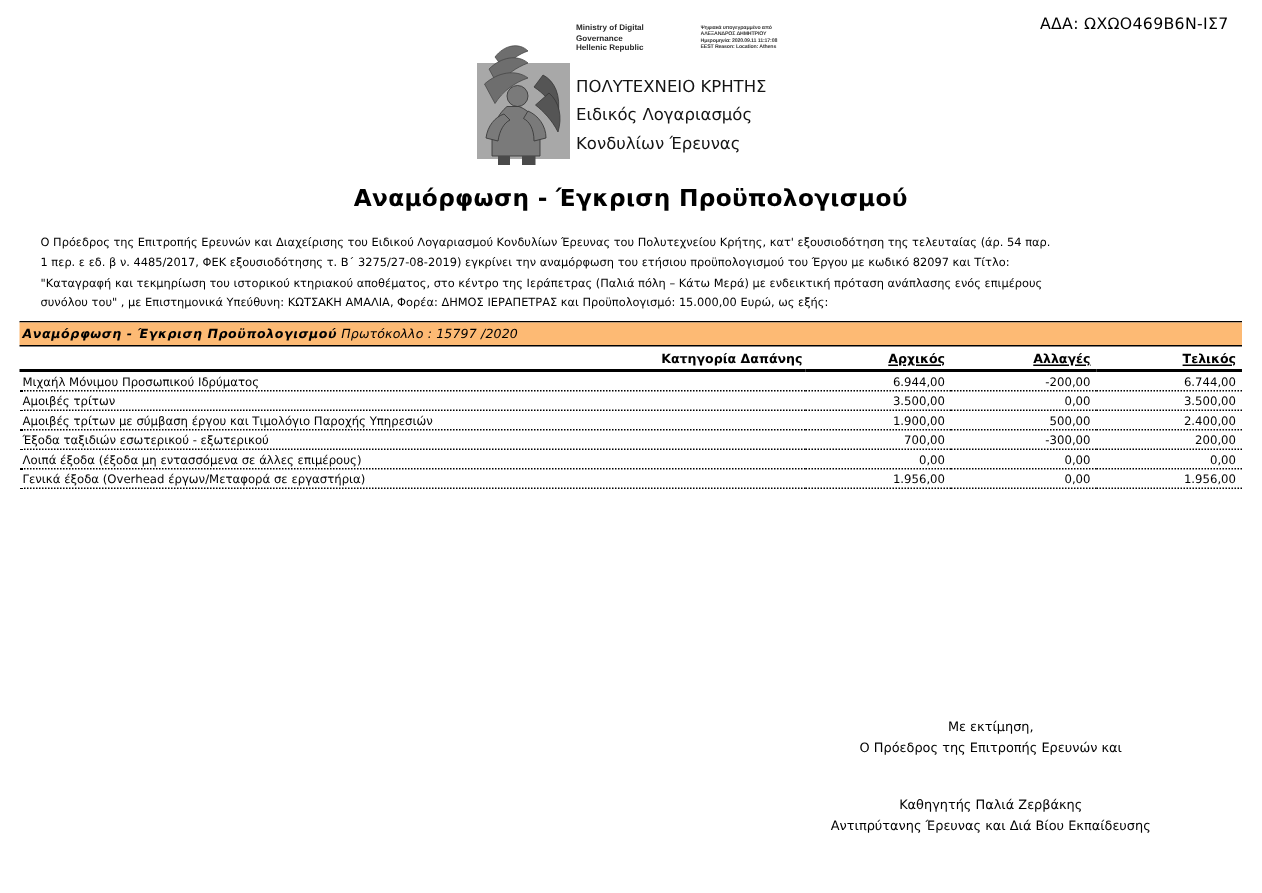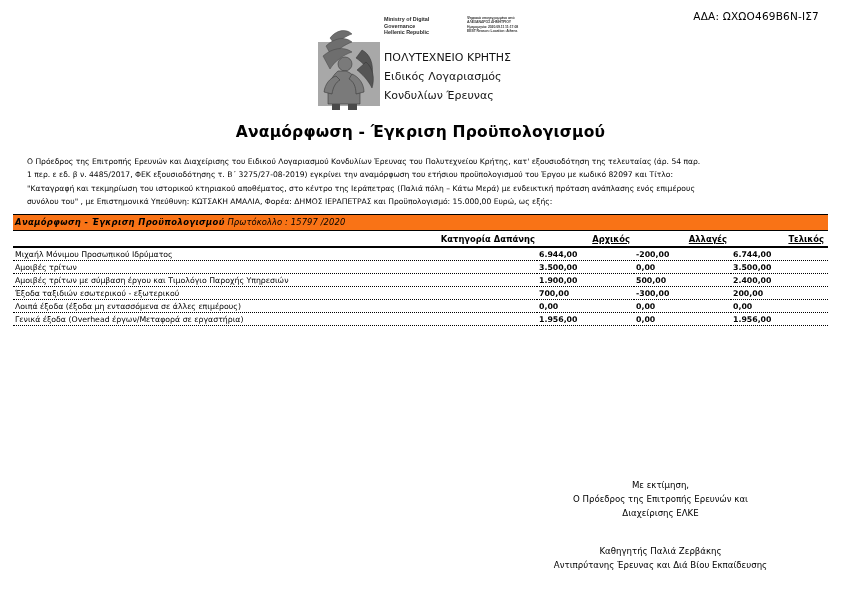--- a/index.html
+++ b/index.html
@@ -120,21 +120,21 @@
     top: 214px;
     left: 13px;
     width: 815px;
   }
   .rule-top {
     height: 1px;
     background: #000;
     width: 100%;
   }
   .band {
-    background: #f97316;
+    background: #fdba74;
     height: 15px;
     line-height: 15px;
     padding: 0 2px;
     font-size: 8.4px;
     font-style: italic;
     white-space: nowrap;
   }
   .band .band-title {
     font-weight: bold;
     letter-spacing: 0.4px;
@@ -166,21 +166,21 @@
   table.budget th.c-num { text-align: right; width: auto; padding-right: 4px; text-decoration: underline; }
 
   table.budget td {
     padding: 2px 2px 1px 2px;
     border-bottom: 1px dotted #000;
     font-size: 7.8px;
     white-space: nowrap;
     overflow: hidden;
   }
   table.budget td.c-cat { text-align: left; }
-  table.budget td.c-num { text-align: left; padding-right: 4px; font-weight: bold; }
+  table.budget td.c-num { text-align: right; padding-right: 4px; }
 
   
   .sign-block {
     position: absolute;
     top: 478px;
     left: 488px;
     width: 345px;
     text-align: center;
     font-size: 8.6px;
     line-height: 14px;
@@ -299,17 +299,16 @@
         <td class="c-num">0,00</td>
         <td class="c-num">1.956,00</td>
       </tr>
     </tbody>
   </table>
 </div>
 
 <div class="sign-block">
   <span class="ln">Με εκτίμηση,</span>
   <span class="ln">Ο Πρόεδρος της Επιτροπής Ερευνών και</span>
-  <span class="ln">Διαχείρισης ΕΛΚΕ</span>
   <div class="gap"></div>
   <span class="ln">Καθηγητής Παλιά Ζερβάκης</span>
   <span class="ln">Αντιπρύτανης Έρευνας και Διά Βίου Εκπαίδευσης</span>
 </div>
 
 </body></html>

